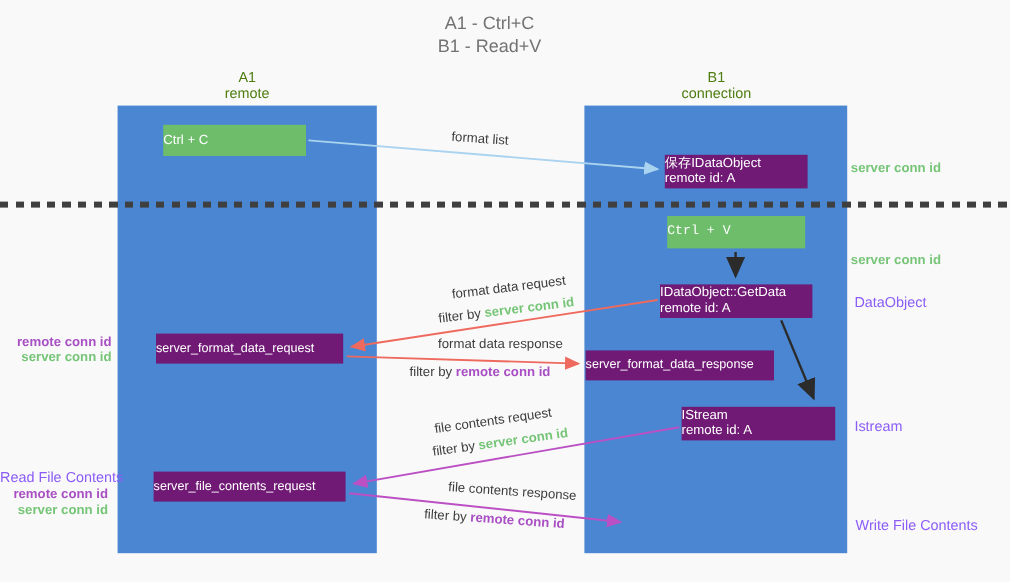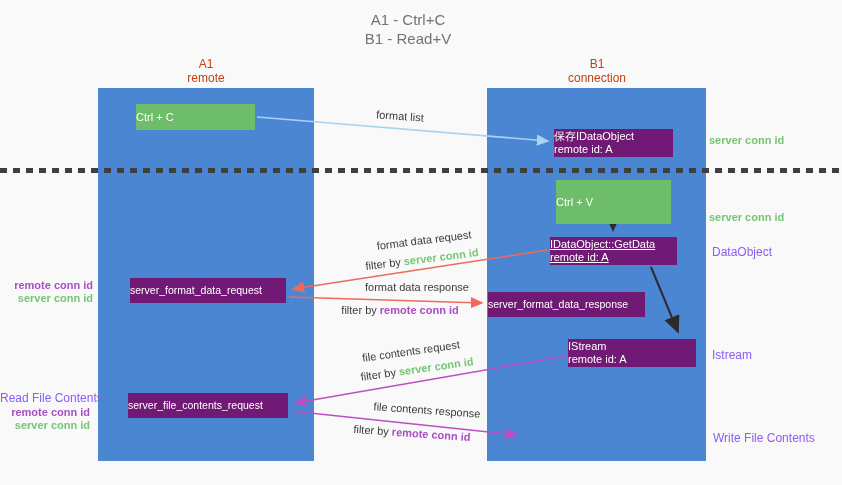--- a/index.html
+++ b/index.html
@@ -5,21 +5,21 @@
   html,body{margin:0;padding:0;background:#f9f9f9;}
   .canvas{
     position:relative;width:842px;height:485px;overflow:hidden;
     background:#f9f9f9;
     font-family:"Liberation Sans","DejaVu Sans",sans-serif;
     color:#3c3c3c;
   }
   .abs{position:absolute;}
   .title{left:408px;top:10px;transform:translateX(-50%);text-align:center;
     font-size:15px;line-height:19px;color:#737373;}
-  .col-header{transform:translateX(-50%);text-align:center;font-size:12px;line-height:14px;color:#c2410c;}
+  .col-header{transform:translateX(-50%);text-align:center;font-size:12px;line-height:14px;color:#4d7c0f;}
   .lifeline{background:#4a86d2;}
   .node{display:flex;flex-direction:column;align-items:flex-start;justify-content:center;
     color:#fff;font-size:11px;line-height:13px;text-align:center;white-space:nowrap;}
   .green{background:#6dbd6b;}
   .orange{background:#701a75;}
   .small{font-size:10.5px;}
   .divider{left:0;top:168px;width:842px;height:5px;
     background:repeating-linear-gradient(90deg,#3f3f3f 0 7px,transparent 7px 13px);}
   .elabel{transform:translate(-50%,-50%);white-space:nowrap;font-size:11px;color:#3c3c3c;}
   .side{white-space:nowrap;font-size:11px;font-weight:bold;}
@@ -79,25 +79,25 @@
 
   <div class="abs node green" style="left:136px;top:104px;width:119px;height:26px;">
     <span>Ctrl + C</span>
   </div>
 
   <div class="abs node orange" style="left:554px;top:129px;width:119px;height:28px;">
     <span>保存IDataObject</span>
     <span>remote id: A</span>
   </div>
 
-  <div class="abs node green" style="left:556px;top:180px;width:115px;height:44px;">
+  <div class="abs node green" style="left:556px;top:180px;width:115px;height:27px;font-family:Liberation Mono, monospace;">
     <span>Ctrl + V</span>
   </div>
 
-  <div class="abs node orange" style="left:550px;top:237px;width:127px;height:28px;text-decoration:underline;">
+  <div class="abs node orange" style="left:550px;top:237px;width:127px;height:28px;">
     <span>IDataObject::GetData</span>
     <span>remote id: A</span>
   </div>
 
   <div class="abs node orange small" style="left:488px;top:292px;width:157px;height:25px;">
     <span>server_format_data_response</span>
   </div>
 
   <div class="abs node orange small" style="left:130px;top:278px;width:156px;height:25px;">
     <span>server_format_data_request</span>

